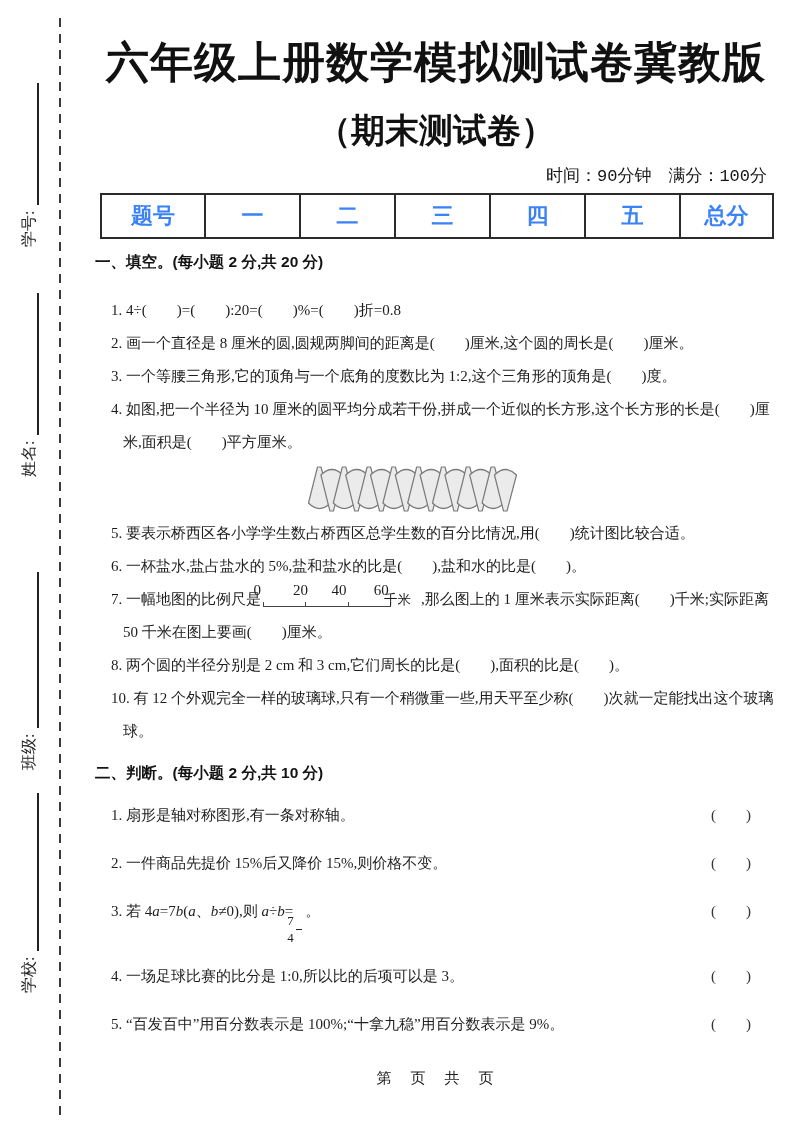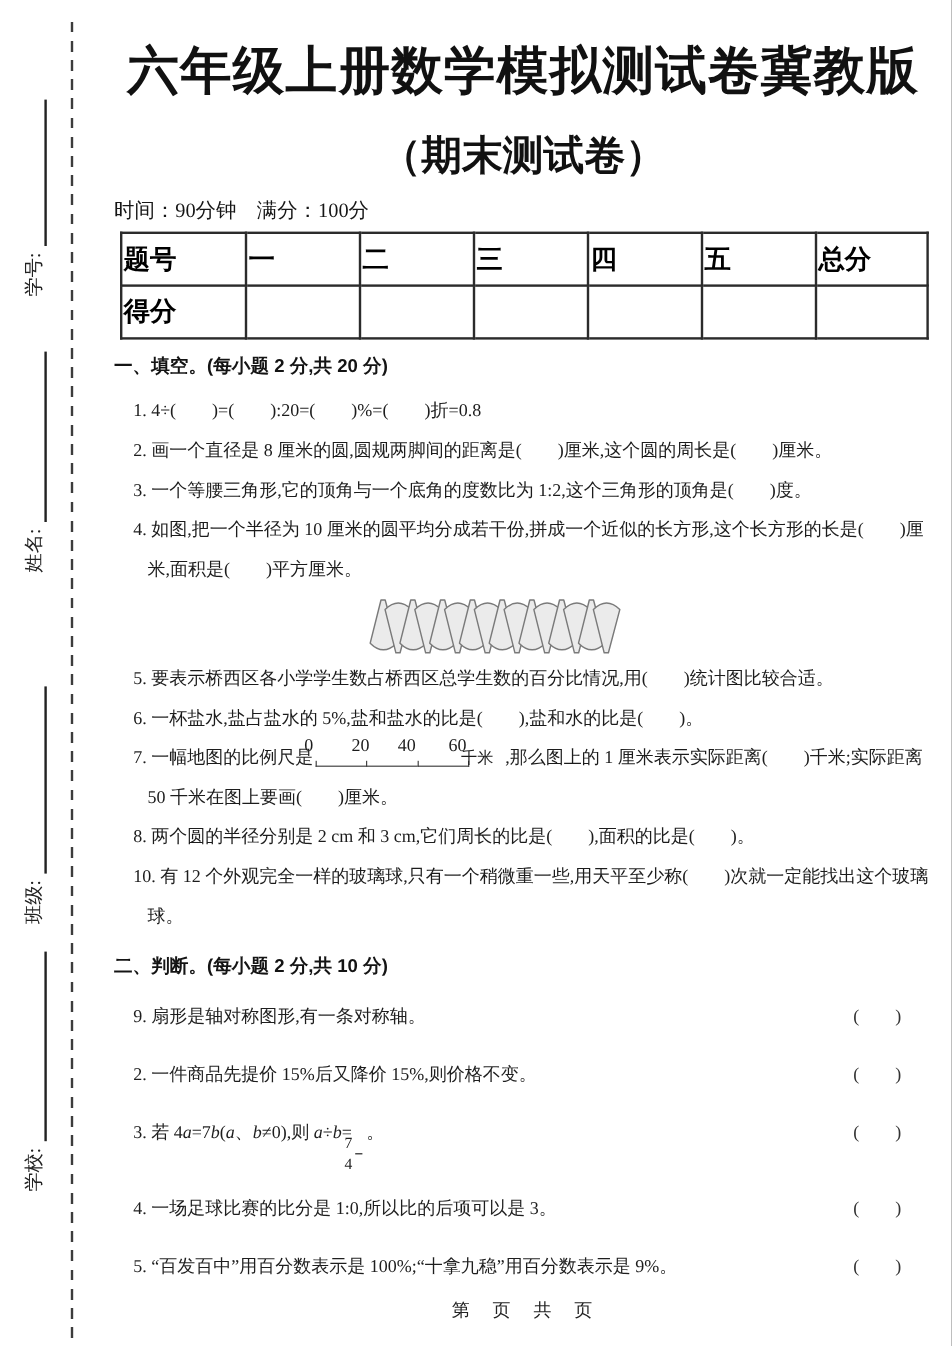--- a/index.html
+++ b/index.html
@@ -16,39 +16,39 @@
   }
   .mitem {
     position:absolute; display:flex; align-items:flex-end; height:22px;
     transform: rotate(-90deg); font-size:16px; color:#222; white-space:nowrap;
   }
   .mitem .mlabel { padding-right:6px; line-height:20px; }
   .mitem .mline  { flex:1; border-bottom:2px solid #222; height:100%; }
   
   .content { position:absolute; left:95px; top:0; width:682px; }
   .title {
-    margin-top:36px; text-align:center; font-family:Liberation Mono, monospace;
+    margin-top:36px; text-align:center; font-family:Liberation Sans, sans-serif;
     font-weight:700; font-size:43px; line-height:52px; letter-spacing:1px; color:#111;
   }
   .subtitle {
     margin-top:22px; text-align:center; font-family:"Liberation Sans",sans-serif;
     font-weight:700; font-size:34px; line-height:40px; color:#111;
   }
   .info {
-    margin-top:14px; text-align:left; padding-right:10px;
-    font-family:Liberation Serif, serif; font-size:17px; color:#161616;
+    margin-top:14px; text-align:right; padding-right:10px;
+    font-family:Liberation Mono, monospace; font-size:17px; color:#161616;
   }
   
   table.score {
     border-collapse:collapse; margin:6px 0 0 5px; table-layout:fixed; width:672px;
     font-family:"Liberation Sans",sans-serif;
   }
   table.score td {
-    border:2px solid #2b2b2b; height:44px; 
-    font-size:22px; font-weight:700; color:#000000;
+    border:2px solid #2b2b2b; height:44px; text-align:center;
+    font-size:22px; font-weight:700; color:#3b82f6;
   }
   
   .sec-heading {
     margin-top:12px; font-family:"Liberation Sans",sans-serif;
     font-weight:700; font-size:15.5px; line-height:22px; color:#141414;
   }
   .q { margin:0; padding-left:28px; text-indent:-12px; font-size:15px; line-height:33px; color:#1c1c1c; }
   .figure-wrap { margin:4px 0 2px 212px; width:212px; height:52px; }
   
   .scalebar { display:inline-block; position:relative; width:128px; height:24px; vertical-align:-6px; margin:0 30px 0 2px; }
@@ -60,21 +60,21 @@
   
   .jq { display:flex; justify-content:space-between; padding-right:26px; }
   .jq .jq-text { padding-left:28px; text-indent:-12px; }
   .jq .jq-bracket { flex:0 0 auto; color:#333; }
   .q, .jq { font-size:15px; line-height:33px; }
   .mvar { font-style:italic; }
   .frac { display:inline-flex; flex-direction:column; align-items:center; vertical-align:-9px; font-size:13px; line-height:1.2; margin:0 3px; }
   .frac .fr-den { border-top:1.2px solid #222; padding:0 3px; }
   .frac .fr-num { padding:0 3px; }
   .footer {
-    position:absolute; left:95px; width:682px; bottom:20px; text-align:center;
+    position:absolute; left:95px; width:682px; bottom:34px; text-align:center;
     font-size:15px; letter-spacing:2px; color:#222; font-family:"Liberation Sans",sans-serif;
   }
 </style>
 </head>
 <body>
 
 <div class="page">
 
   <div class="dashed-sep"></div>
 
@@ -114,34 +114,25 @@
       <tbody>
           <tr>
         <td>题号</td>
         <td>一</td>
         <td>二</td>
         <td>三</td>
         <td>四</td>
         <td>五</td>
         <td>总分</td>
       </tr>
-      <tr>
-        <td>得分</td>
-        <td></td>
-        <td></td>
-        <td></td>
-        <td></td>
-        <td></td>
-        <td></td>
-      </tr>
     </tbody>
       </table>
 
     <div class="sec-heading">一、填空。(每小题 2 分,共 20 分)</div>
-    <div class="questions" style="margin-top:10px;">
+    <div class="questions" style="margin-top:21px;">
       <p class="q">1. 4÷(　　)=(　　):20=(　　)%=(　　)折=0.8</p>
       <p class="q">2. 画一个直径是 8 厘米的圆,圆规两脚间的距离是(　　)厘米,这个圆的周长是(　　)厘米。</p>
       <p class="q">3. 一个等腰三角形,它的顶角与一个底角的度数比为 1:2,这个三角形的顶角是(　　)度。</p>
       <p class="q">4. 如图,把一个半径为 10 厘米的圆平均分成若干份,拼成一个近似的长方形,这个长方形的长是(　　)厘米,面积是(　　)平方厘米。</p>
 
       <div class="figure-wrap">
         <svg width="212" height="52" viewBox="0 0 212 52" xmlns="http://www.w3.org/2000/svg">
           <g id="sector-group" fill="#ebebeb" stroke="#7a7a7a" stroke-width="1.2" stroke-linejoin="round">
               <path d="M10.5,4 L14.0,4 L23.5,40 Q12.5,51 1.5,40 Z"></path>
               <path d="M22.9,48 L26.4,48 L35.9,12 Q24.9,1 13.9,12 Z"></path>
@@ -182,21 +173,21 @@
       </p>
 
       <p class="q">8. 两个圆的半径分别是 2 cm 和 3 cm,它们周长的比是(　　),面积的比是(　　)。</p>
       <p class="q">10. 有 12 个外观完全一样的玻璃球,只有一个稍微重一些,用天平至少称(　　)次就一定能找出这个玻璃球。</p>
     </div>
 
     <div class="sec-heading" style="margin-top:14px;">二、判断。(每小题 2 分,共 10 分)</div>
     <div class="questions" style="margin-top:5px;">
 
       <p class="jq">
-        <span class="jq-text">9. 扇形是轴对称图形,有一条对称轴。</span>
+        <span class="jq-text">1. 扇形是轴对称图形,有一条对称轴。</span>
         <span class="jq-bracket">(　　)</span>
       </p>
       <p class="jq">
         <span class="jq-text">2. 一件商品先提价 15%后又降价 15%,则价格不变。</span>
         <span class="jq-bracket">(　　)</span>
       </p>
       <p class="jq">
         <span class="jq-text"><span><span>3. 若 4</span><span class="mvar">a</span><span>=7</span><span class="mvar">b</span><span>(</span><span class="mvar">a</span><span>、</span><span class="mvar">b</span><span>≠0),则 </span><span class="mvar">a</span><span>÷</span><span class="mvar">b</span><span>=</span></span><span class="frac">
               <span class="fr-num">7</span>
               <span class="fr-den">4</span>

